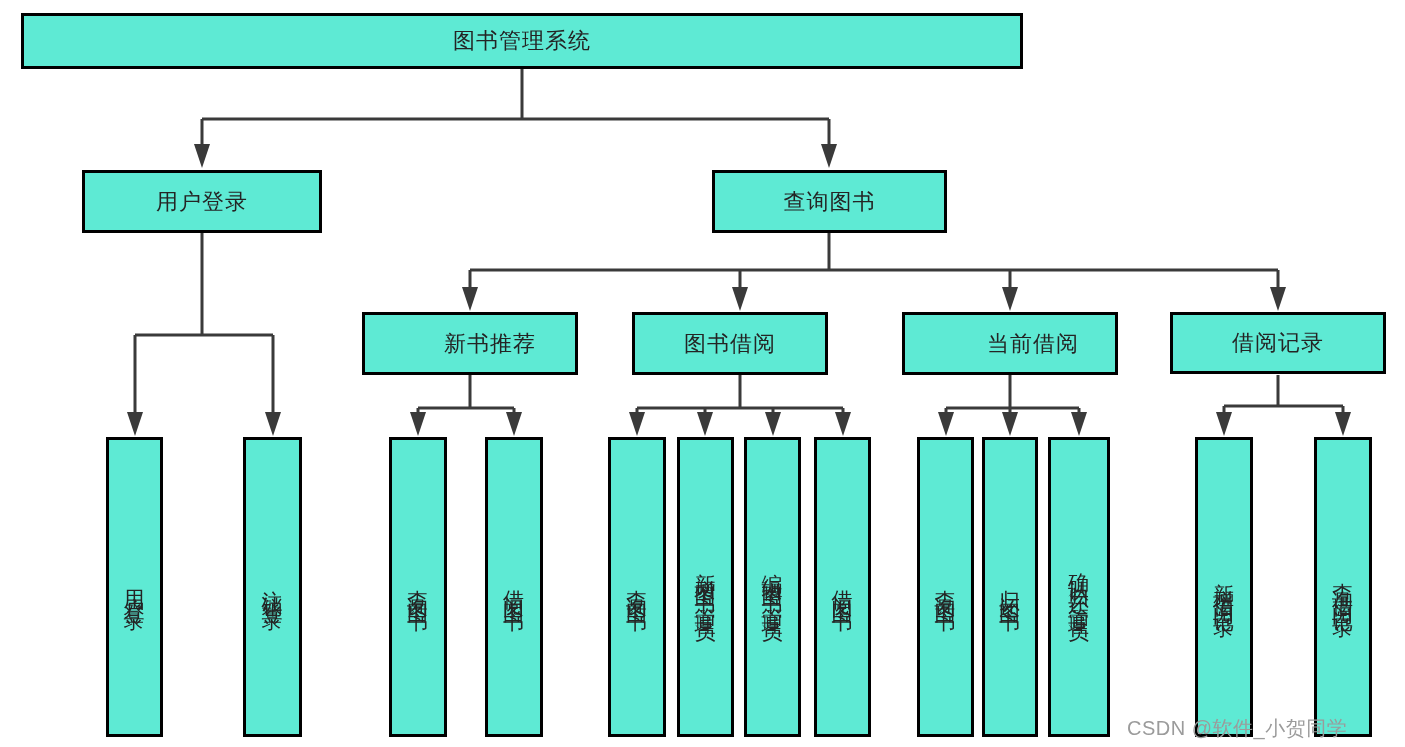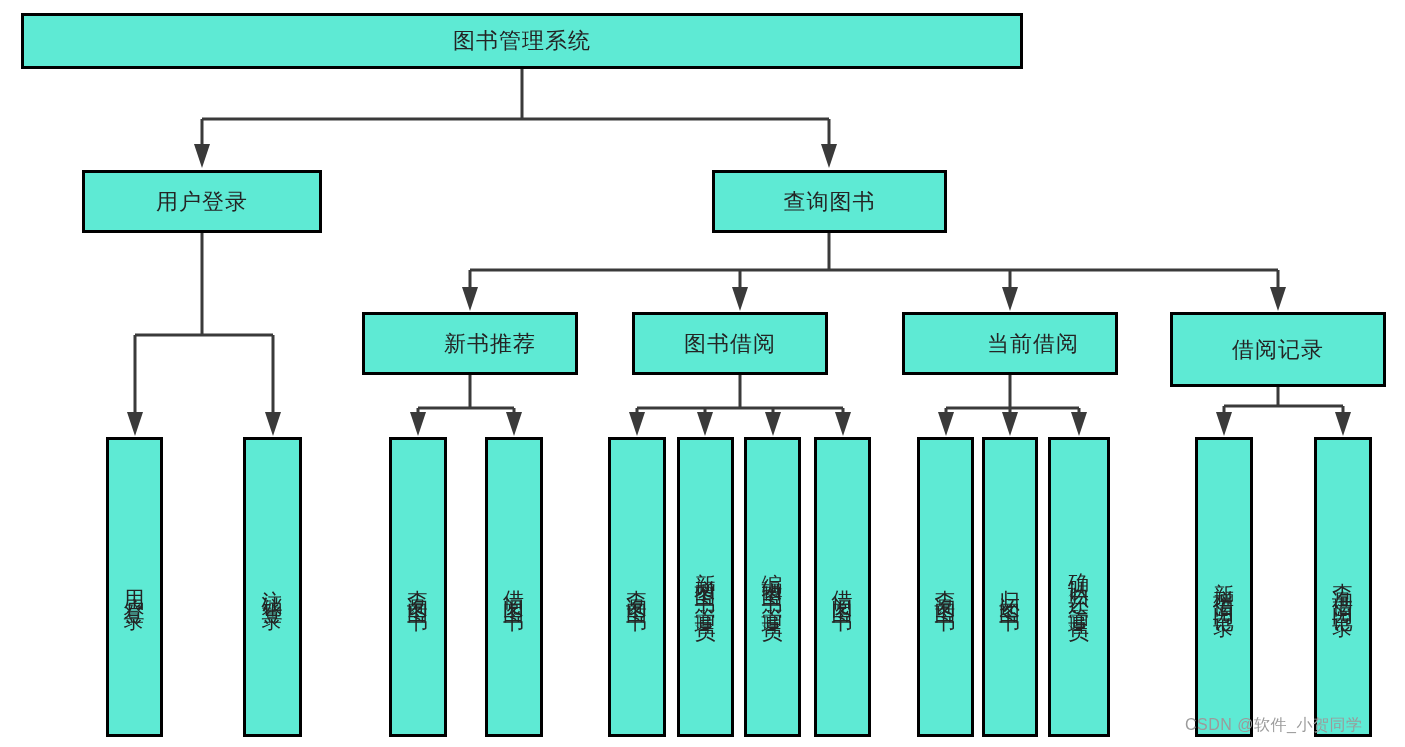--- a/index.html
+++ b/index.html
@@ -29,22 +29,22 @@
   }
   .vbox{
     writing-mode:vertical-rl;
     text-orientation:mixed;
     font-size:21px;
     letter-spacing:7px;
     line-height:1;
   }
   .watermark{
     position:absolute;
-    left:1185px;top:715px;
-    font-size:16px;
+    left:1127px;top:715px;
+    font-size:20px;
     color:#9b9b9b;
     letter-spacing:0.5px;
     white-space:nowrap;
     z-index:3;
   }
 </style>
 </head>
 <body>
 
 <div class="canvas">
@@ -107,21 +107,21 @@
   </svg>
 
   <div class="node hbox" style="left:21px;top:13px;width:1002px;height:56px;">图书管理系统</div>
 
   <div class="node hbox" style="left:82px;top:170px;width:240px;height:63px;">用户登录</div>
   <div class="node hbox" style="left:712px;top:170px;width:235px;height:63px;">查询图书</div>
 
   <div class="node hbox" style="left:362px;top:312px;width:216px;height:63px;padding-left:40px;">新书推荐</div>
   <div class="node hbox" style="left:632px;top:312px;width:196px;height:63px;">图书借阅</div>
   <div class="node hbox" style="left:902px;top:312px;width:216px;height:63px;padding-left:46px;">当前借阅</div>
-  <div class="node hbox" style="left:1170px;top:312px;width:216px;height:75px;">借阅记录</div>
+  <div class="node hbox" style="left:1170px;top:312px;width:216px;height:62px;">借阅记录</div>
 
   <div class="node vbox" style="left:106px;top:437px;width:57px;height:300px;">用户登录</div>
   <div class="node vbox" style="left:243px;top:437px;width:59px;height:300px;">注销登录</div>
 
   <div class="node vbox" style="left:389px;top:437px;width:58px;height:300px;">查询图书</div>
   <div class="node vbox" style="left:485px;top:437px;width:58px;height:300px;">借阅图书</div>
 
   <div class="node vbox" style="left:608px;top:437px;width:58px;height:300px;">查询图书</div>
   <div class="node vbox" style="left:677px;top:437px;width:57px;height:300px;">新增图书（管理员）</div>
   <div class="node vbox" style="left:744px;top:437px;width:57px;height:300px;">编辑图书（管理员）</div>

